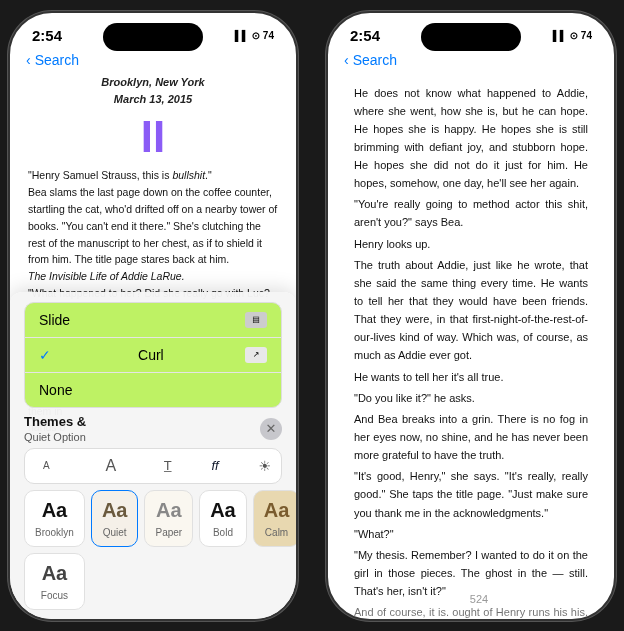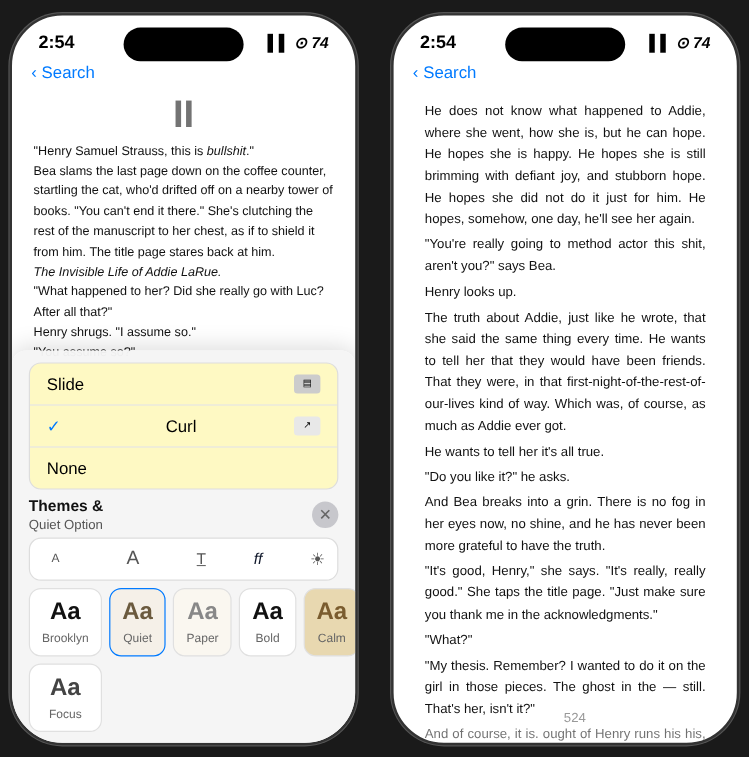--- a/index.html
+++ b/index.html
@@ -52,22 +52,21 @@
       z-index: 10;
     }
     .status-time {
       font-size: 15px;
       font-weight: 700;
     }
     .status-icons {
       display: flex;
       align-items: center;
       gap: 4px;
-      font-size: 13px;
-      font-style: italic;
+      font-size: 10px;
     }
     
     .phone-content {
       height: calc(100% - 50px);
       overflow: hidden;
       position: relative;
     }
     .search-bar {
       display: flex;
       align-items: center;
@@ -86,39 +85,39 @@
     .book-title {
       text-align: center;
       font-style: italic;
       font-weight: 600;
       font-size: 11px;
       margin-bottom: 2px;
       color: #222;
     }
     .book-chapter {
       text-align: center;
-      font-size: 32px;
+      font-size: 44px;
       font-weight: 700;
-      color: #737373;
+      color: #8b5cf6;
       line-height: 1.2;
       margin: 2px 0 4px;
     }
     
     .overlay-panel {
       position: absolute;
       bottom: 0;
       left: 0;
       right: 0;
       background: rgba(245,245,245,0.97);
       border-radius: 12px 12px 0 0;
       padding: 10px 14px 20px;
       box-shadow: 0 -2px 20px rgba(0,0,0,0.15);
     }
     .slide-options {
-      background: #fef9c3;
+      background: #bef264;
       border-radius: 10px;
       margin-bottom: 6px;
       overflow: hidden;
       border: 0.5px solid #ddd;
     }
     .slide-option {
       display: flex;
       align-items: center;
       justify-content: space-between;
       padding: 9px 14px;
@@ -247,20 +246,24 @@
     <div class="status-bar">
       <span class="status-time">2:54</span>
       <span class="status-icons">▌▌ ⊙ 74</span>
     </div>
     <div class="search-bar">
       <span>‹</span>
       <span style="margin-left:4px;">Search</span>
     </div>
     <div class="phone-content">
       <div class="book-text">
+        <div class="book-title">
+          <span>Brooklyn, New York</span><br>
+          <span>March 13, 2015</span>
+        </div>
         <div class="book-chapter">II</div>
         <p>"Henry Samuel Strauss, this is <em>bullshit</em>."</p>
         <p>Bea slams the last page down on the coffee counter, startling the cat, who'd drifted off on a nearby tower of books. "You can't end it there." She's clutching the rest of the manuscript to her chest, as if to shield it from him. The title page stares back at him.</p>
         <p style="font-style:italic;">The Invisible Life of Addie LaRue.</p>
         <p>"What happened to her? Did she really go with Luc? After all that?"</p>
         <p>Henry shrugs. "I assume so."</p>
         <p>"You assume so?"</p>
         <p>The truth is, he doesn't know.</p>
         <p>He's s<br>scribe th<br>them in<br>hands b</p>
       </div>

